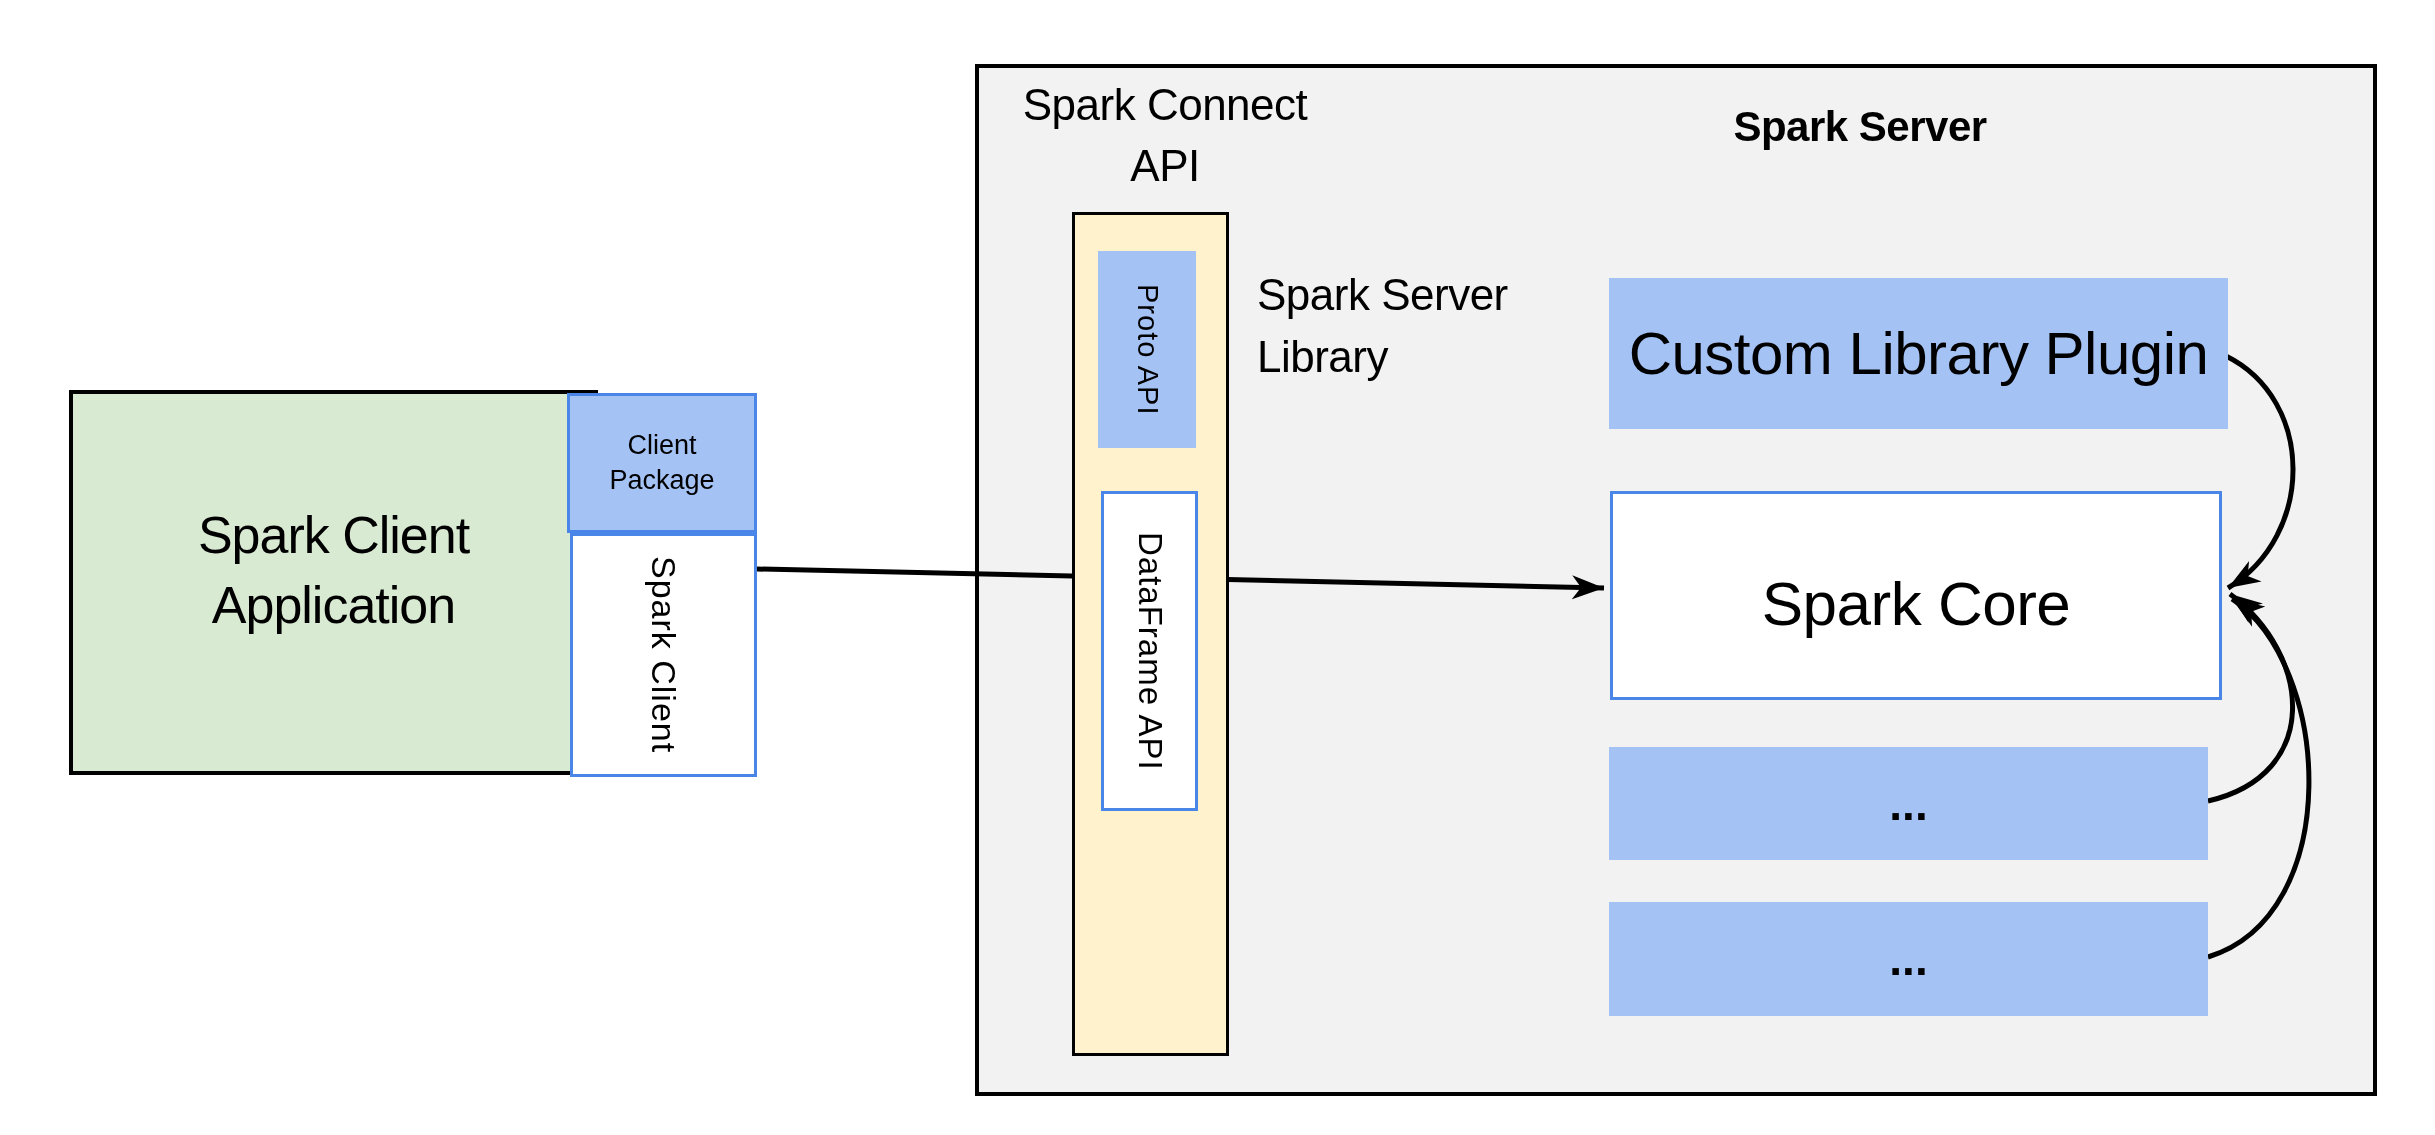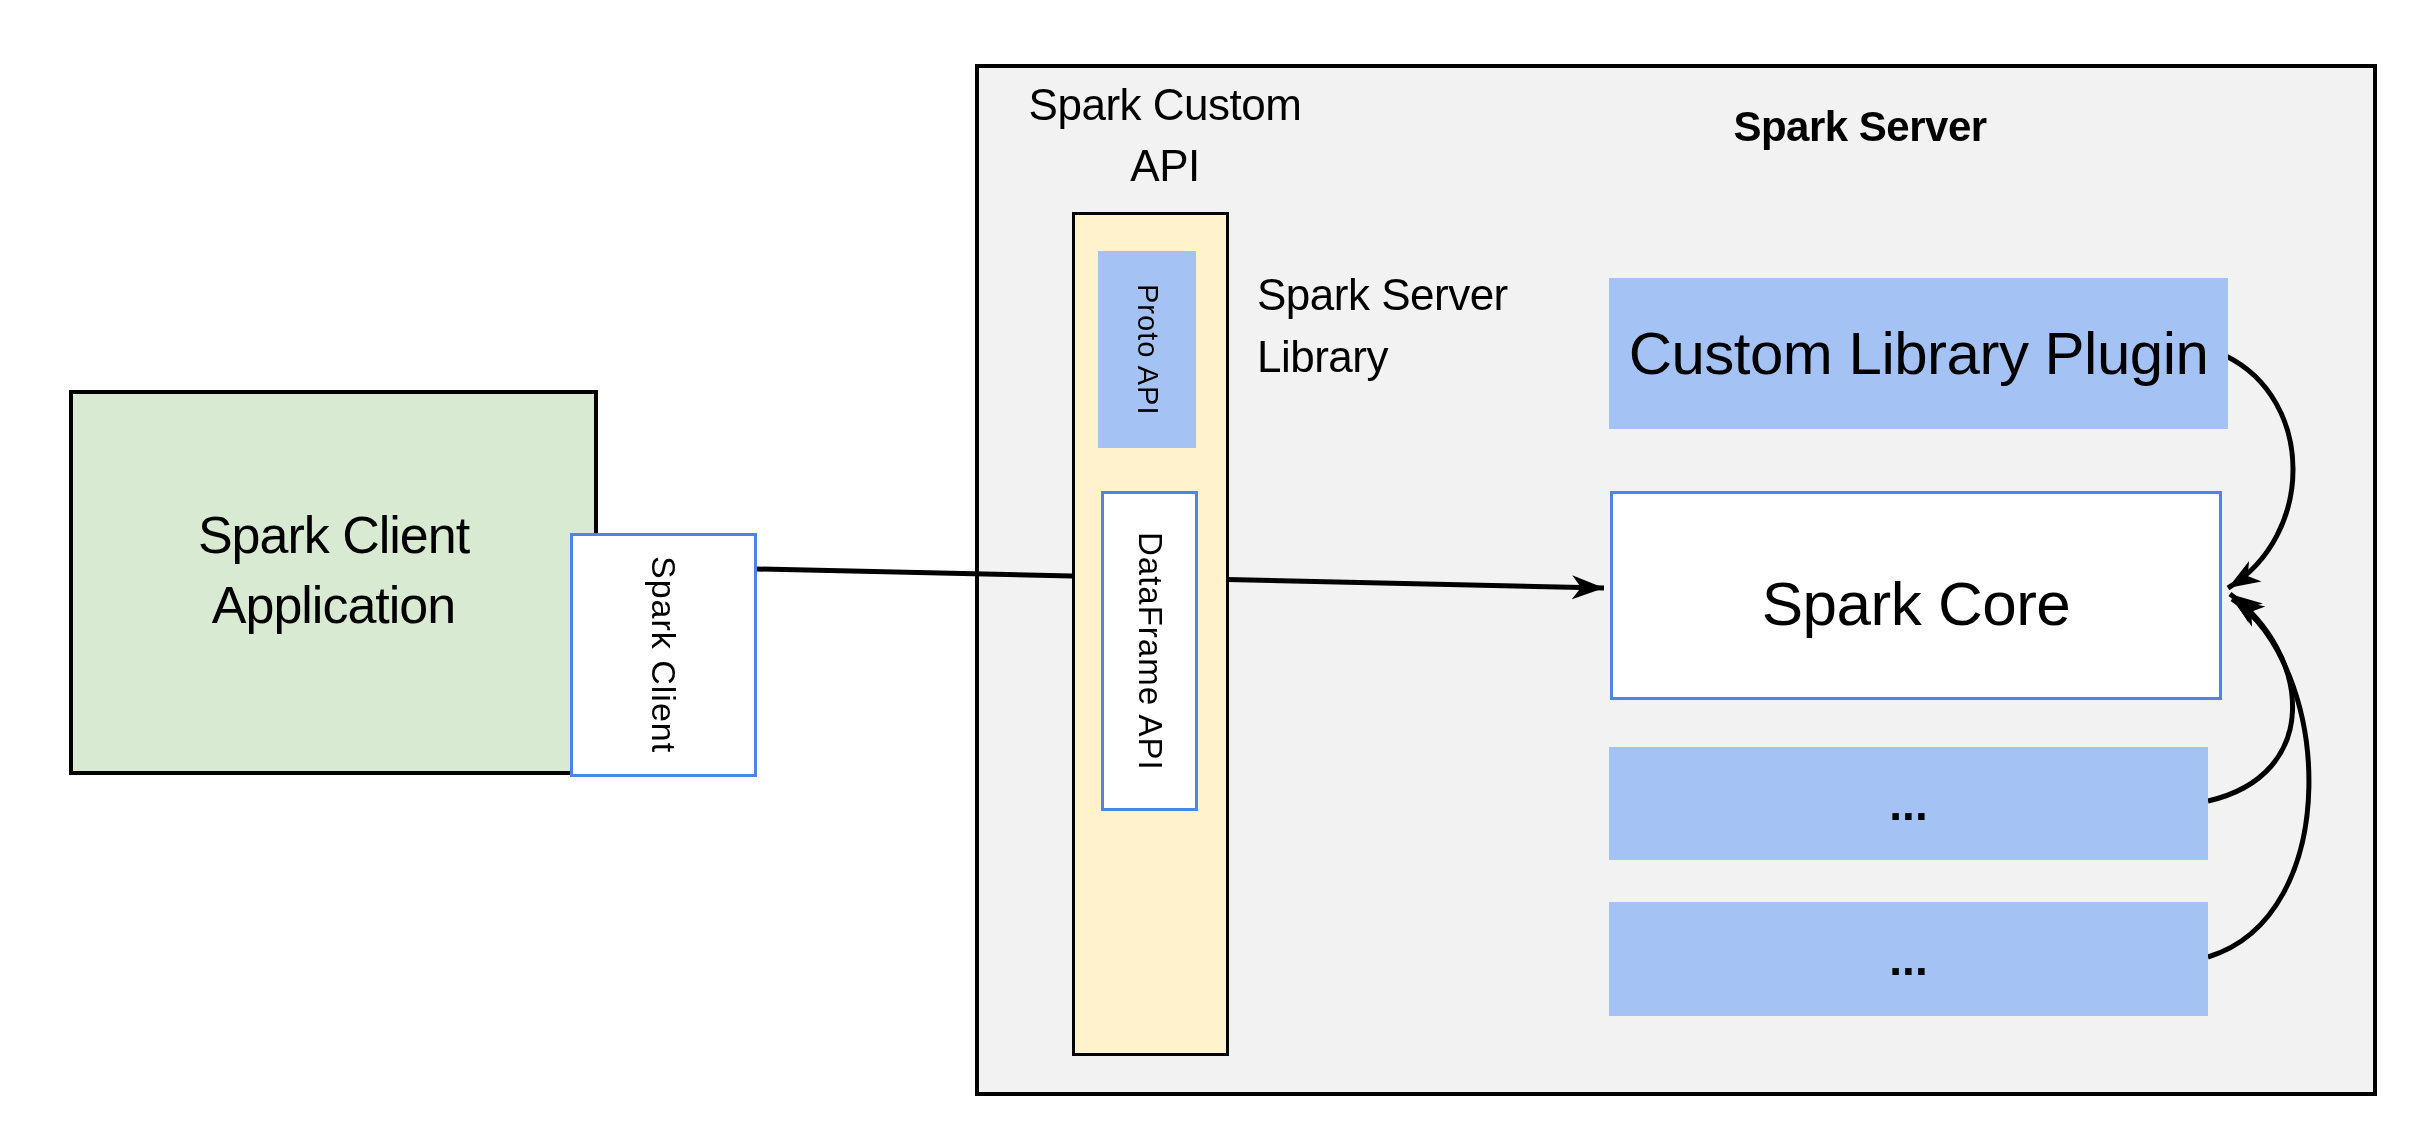--- a/index.html
+++ b/index.html
@@ -104,37 +104,41 @@
 <body>
 
 <div class="stage">
 
   <div class="abs panel"></div>
 
   <div class="abs green-box">
     <div class="lbl">Spark Client
 Application</div>
   </div>
+  <div class="abs client-package">
+    <div class="lbl">Client
+Package</div>
+  </div>
   <div class="abs spark-client-box">
     <div class="lbl vtext">Spark Client</div>
   </div>
 
   <svg class="abs connectors" viewBox="0 0 2435 1135" xmlns="http://www.w3.org/2000/svg">
     <defs>
       <marker id="arr" markerUnits="userSpaceOnUse" markerWidth="36" markerHeight="28" refX="32" refY="14" orient="auto">
         <path d="M0,2 L32,14 L0,26 L9,14 Z" fill="#000"></path>
       </marker>
     </defs>
     <path d="M 757 569 L 1604 588" fill="none" stroke="#000" stroke-width="5" marker-end="url(#arr)"></path>
     <path d="M 2226 356 C 2315 400, 2315 535, 2228 588" fill="none" stroke="#000" stroke-width="5" marker-end="url(#arr)"></path>
     <path d="M 2208 801 C 2322 775, 2312 655, 2230 594" fill="none" stroke="#000" stroke-width="5" marker-end="url(#arr)"></path>
     <path d="M 2208 957 C 2345 915, 2332 665, 2232 599" fill="none" stroke="#000" stroke-width="5" marker-end="url(#arr)"></path>
   </svg>
 
-  <div class="abs connect-label">Spark Custom
+  <div class="abs connect-label">Spark Connect
 API</div>
 
   <div class="abs yellow-box"></div>
   <div class="abs proto-box">
     <div class="lbl vtext">Proto API</div>
   </div>
   <div class="abs dataframe-box">
     <div class="lbl vtext">DataFrame API</div>
   </div>
   <div class="abs library-label">Spark Server

